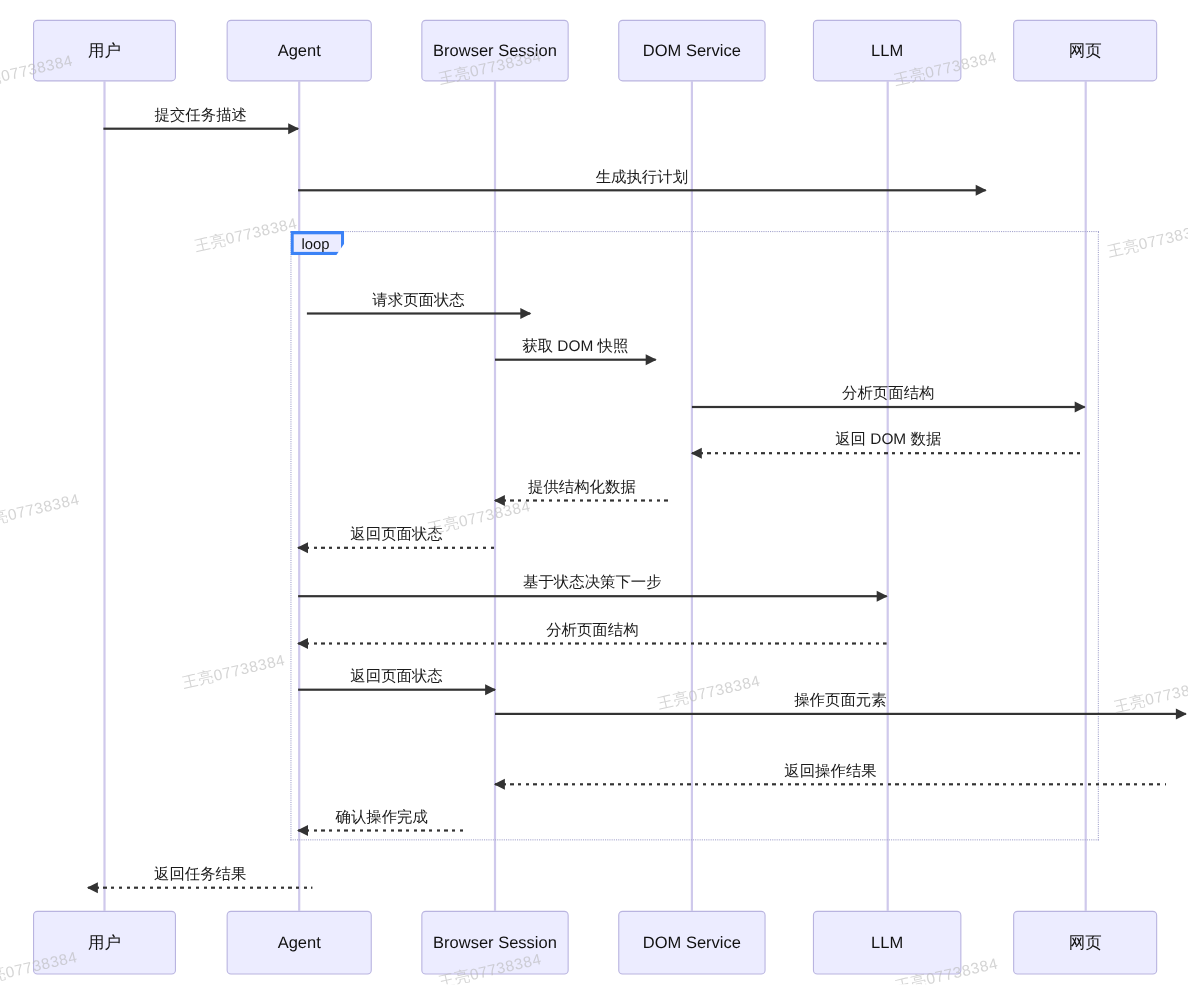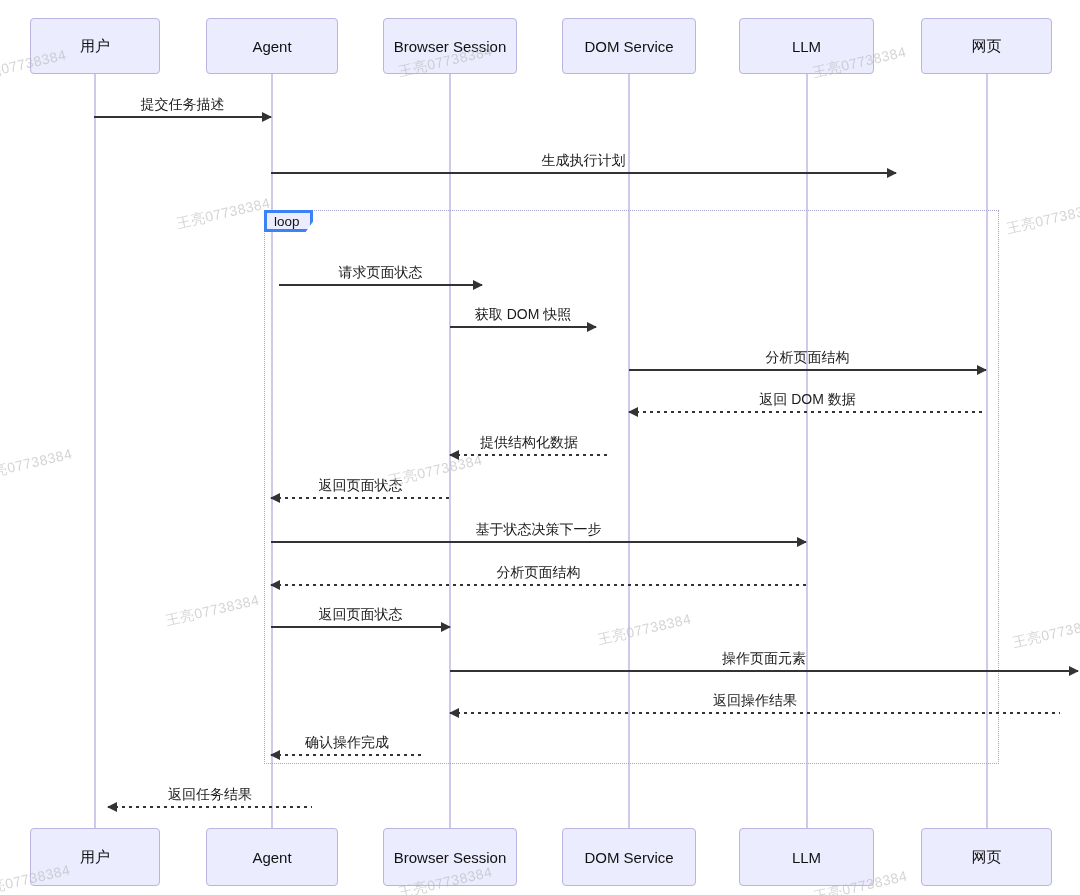--- a/index.html
+++ b/index.html
@@ -126,39 +126,39 @@
     <div class="line dashed">
         <div class="head l"></div>
       </div>
   </div>
   <div class="msg" style="left:271px;top:606px;width:179px;">
     <div class="lbl">返回页面状态</div>
     <div class="line solid">
         <div class="head r"></div>
       </div>
   </div>
-  <div class="msg" style="left:450px;top:650px;width:628px;">
+  <div class="msg" style="left:450px;top:628px;width:628px;">
     <div class="lbl">操作页面元素</div>
     <div class="line solid">
         <div class="head r"></div>
       </div>
   </div>
   <div class="msg" style="left:450px;top:692px;width:610px;">
     <div class="lbl">返回操作结果</div>
     <div class="line dashed">
         <div class="head l"></div>
       </div>
   </div>
   <div class="msg" style="left:271px;top:734px;width:152px;">
     <div class="lbl">确认操作完成</div>
     <div class="line dashed">
         <div class="head l"></div>
       </div>
   </div>
-  <div class="msg" style="left:108px;top:786px;width:204px;">
+  <div class="msg" style="left:80px;top:786px;width:204px;">
     <div class="lbl">返回任务结果</div>
     <div class="line dashed">
         <div class="head l"></div>
       </div>
   </div>
 
   <span class="wm" style="left:-28px;top:57px;">王亮07738384</span>
   <span class="wm" style="left:398px;top:53px;">王亮07738384</span>
   <span class="wm" style="left:812px;top:54px;">王亮07738384</span>
   <span class="wm" style="left:1006px;top:210px;">王亮07738384</span>

